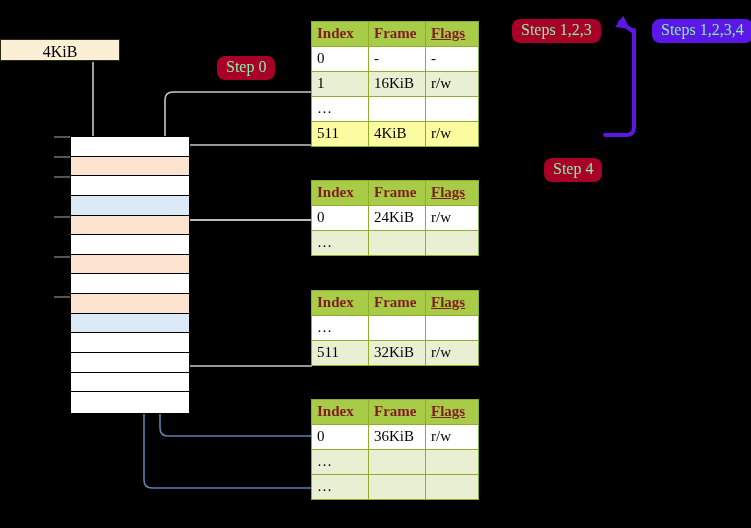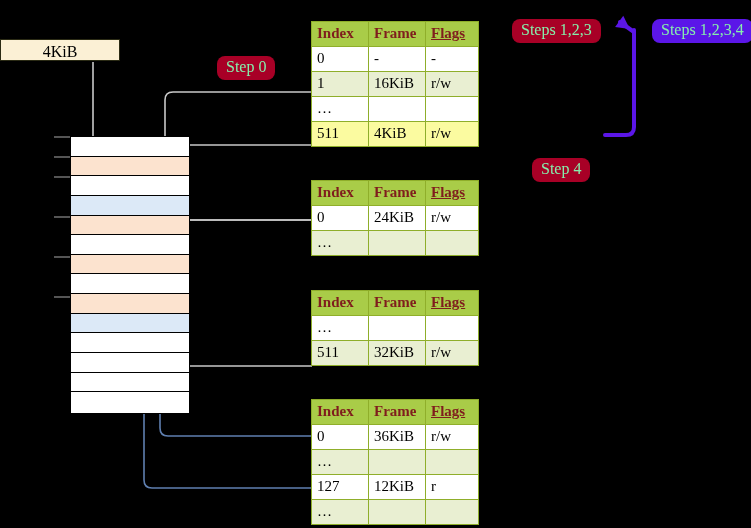--- a/index.html
+++ b/index.html
@@ -122,21 +122,21 @@
       <div class="mrow m-white" style="height: 19.6429px;"></div>
       <div class="mrow m-white" style="height: 19.6429px;"></div>
       <div class="mrow m-white" style="height: 19.6429px;"></div>
     </div>
 
   <div class="sizebox" style="left:0px;top:39px;width:120px;height:22px;">4KiB</div>
 
   <div class="badge red" style="left:188px;top:56px;margin-left:29px;">Step 0</div>
   <div class="badge red" style="left:512px;top:19px;">Steps 1,2,3</div>
   <div class="badge blue" style="left:652px;top:19px;">Steps 1,2,3,4</div>
-  <div class="badge red" style="left:532px;top:158px;">Step 4</div>
+  <div class="badge red" style="left:544px;top:158px;">Step 4</div>
 
   <table class="pt" id="tbl0" style="left:311px;top:21px;">
       <thead>
         <tr>
           <th class="c0">Index</th>
           <th class="c1">Frame</th>
           <th class="c2">Flags</th>
         </tr>
       </thead>
       <tbody>
@@ -216,25 +216,20 @@
         <tr class="plain">
           <td class="c0">0</td>
           <td class="c1">36KiB</td>
           <td class="c2">r/w</td>
         </tr>
         <tr class="alt">
           <td class="c0"><span class="dots">…</span></td>
           <td class="c1"></td>
           <td class="c2"></td>
         </tr>
-        <tr class="plain">
-          <td class="c0">127</td>
-          <td class="c1">12KiB</td>
-          <td class="c2">r</td>
-        </tr>
         <tr class="alt">
           <td class="c0"><span class="dots">…</span></td>
           <td class="c1"></td>
           <td class="c2"></td>
         </tr>
       </tbody>
     </table>
 
 </div>
 

